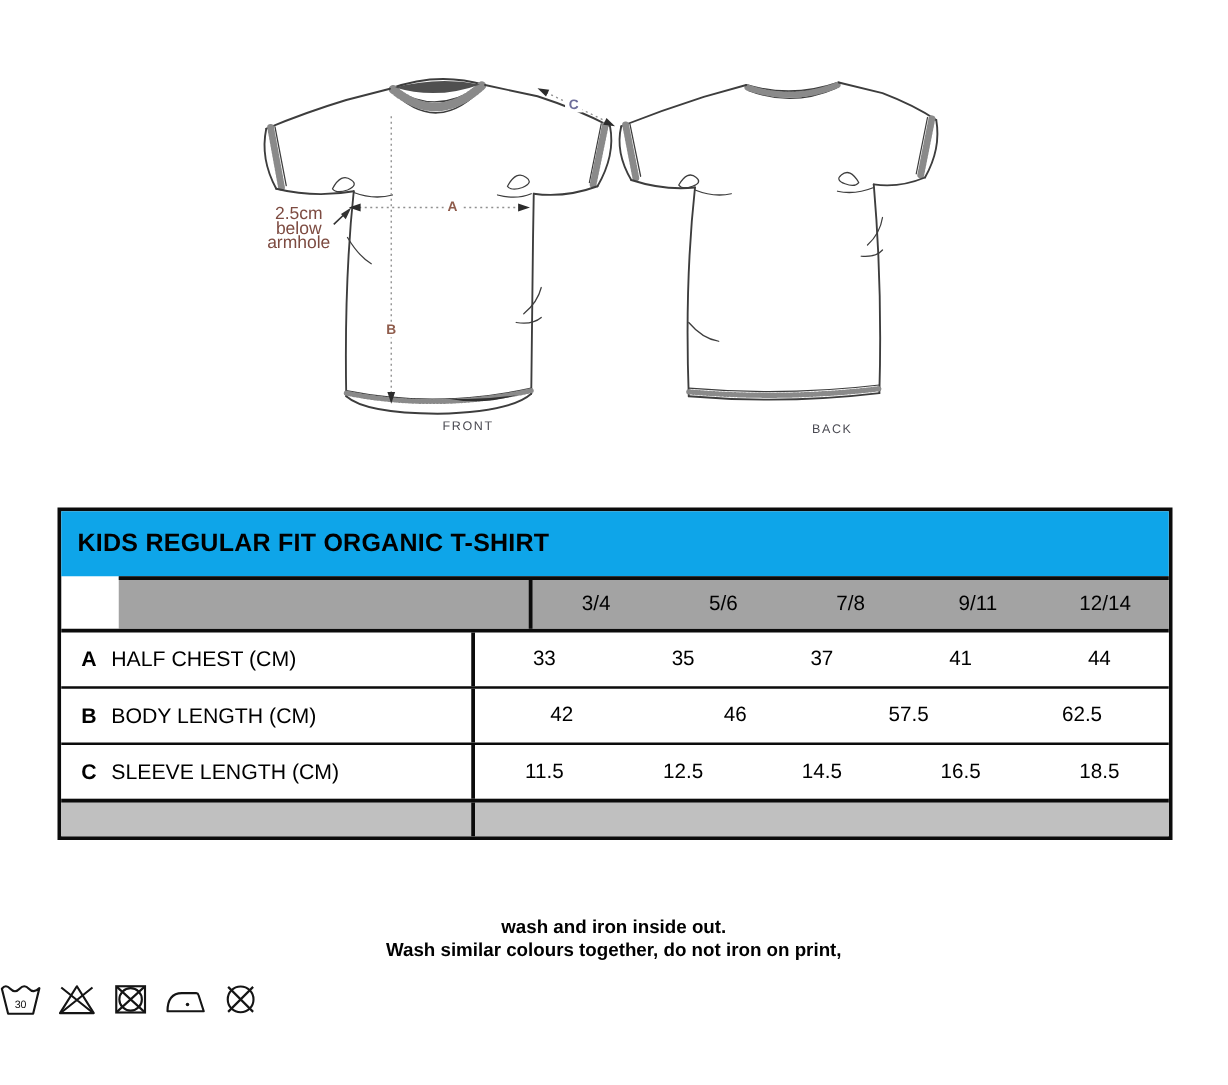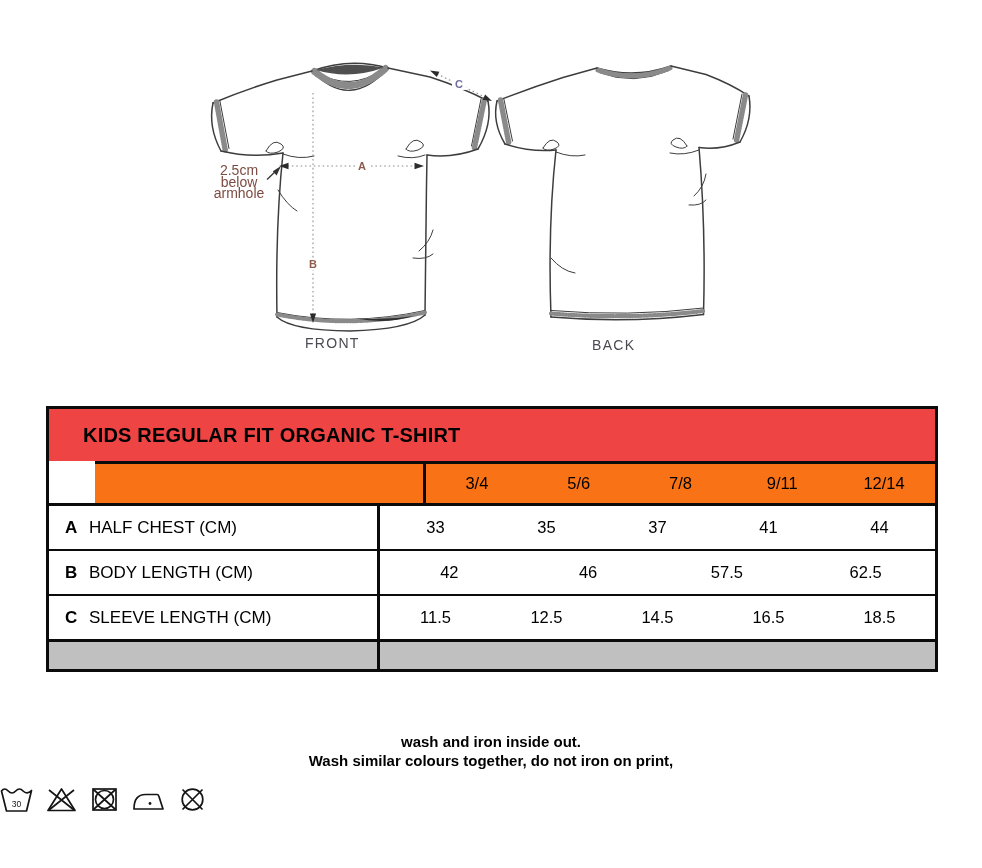--- a/index.html
+++ b/index.html
@@ -14,35 +14,35 @@
     font-size:11px;font-weight:bold;background:#fff;padding:0 3px;
     transform:translate(-50%,-50%);
   }
   .m-a,.m-b{color:#8f5c4c;}
   .m-c{color:#6d6d9a;}
   .annotation{
     left:200px;top:165px;width:78px;text-align:center;
     font-size:14px;line-height:11.5px;color:#7d4b41;
   }
   .view-label{
-    width:90px;text-align:left;font-size:14px;letter-spacing:1.3px;color:#4a4a52;
+    width:90px;text-align:right;font-size:10px;letter-spacing:1.3px;color:#4a4a52;
   }
   .view-label.front{left:305px;top:336px;}
   .view-label.back{left:592px;top:338px;}
   
   .size-table{
     position:absolute;left:46px;top:406px;width:886px;
     border:3px solid #0b0b0b;background:#fff;
   }
   .t-row{display:flex;align-items:stretch;}
   .t-title{
-    height:52px;display:flex;align-items:center;padding-left:34px;
-    font-size:20px;font-weight:bold;letter-spacing:.2px;background:#ef4444;
-  }
-  .t-head{background:#f97316;height:39px;border-top:3px solid #0b0b0b;margin-left:46px;}
+    height:52px;display:flex;align-items:center;padding-left:13px;
+    font-size:20px;font-weight:bold;letter-spacing:.2px;background:#0ea5e9;
+  }
+  .t-head{background:#a3a3a3;height:39px;border-top:3px solid #0b0b0b;margin-left:46px;}
   .t-data{height:43px;border-top:2px solid #0b0b0b;background:#fff;}
   .t-data.first{border-top:3px solid #0b0b0b;}
   .t-foot{background:#c0c0c0;height:27px;border-top:3px solid #0b0b0b;}
   .label-cell{
     width:331px;flex:none;display:flex;align-items:center;
     padding-left:16px;border-right:3px solid #0b0b0b;box-sizing:border-box;
   }
   .row-letter{font-size:17px;font-weight:bold;width:24px;flex:none;}
   .row-label{font-size:17px;}
   .val-cell{

